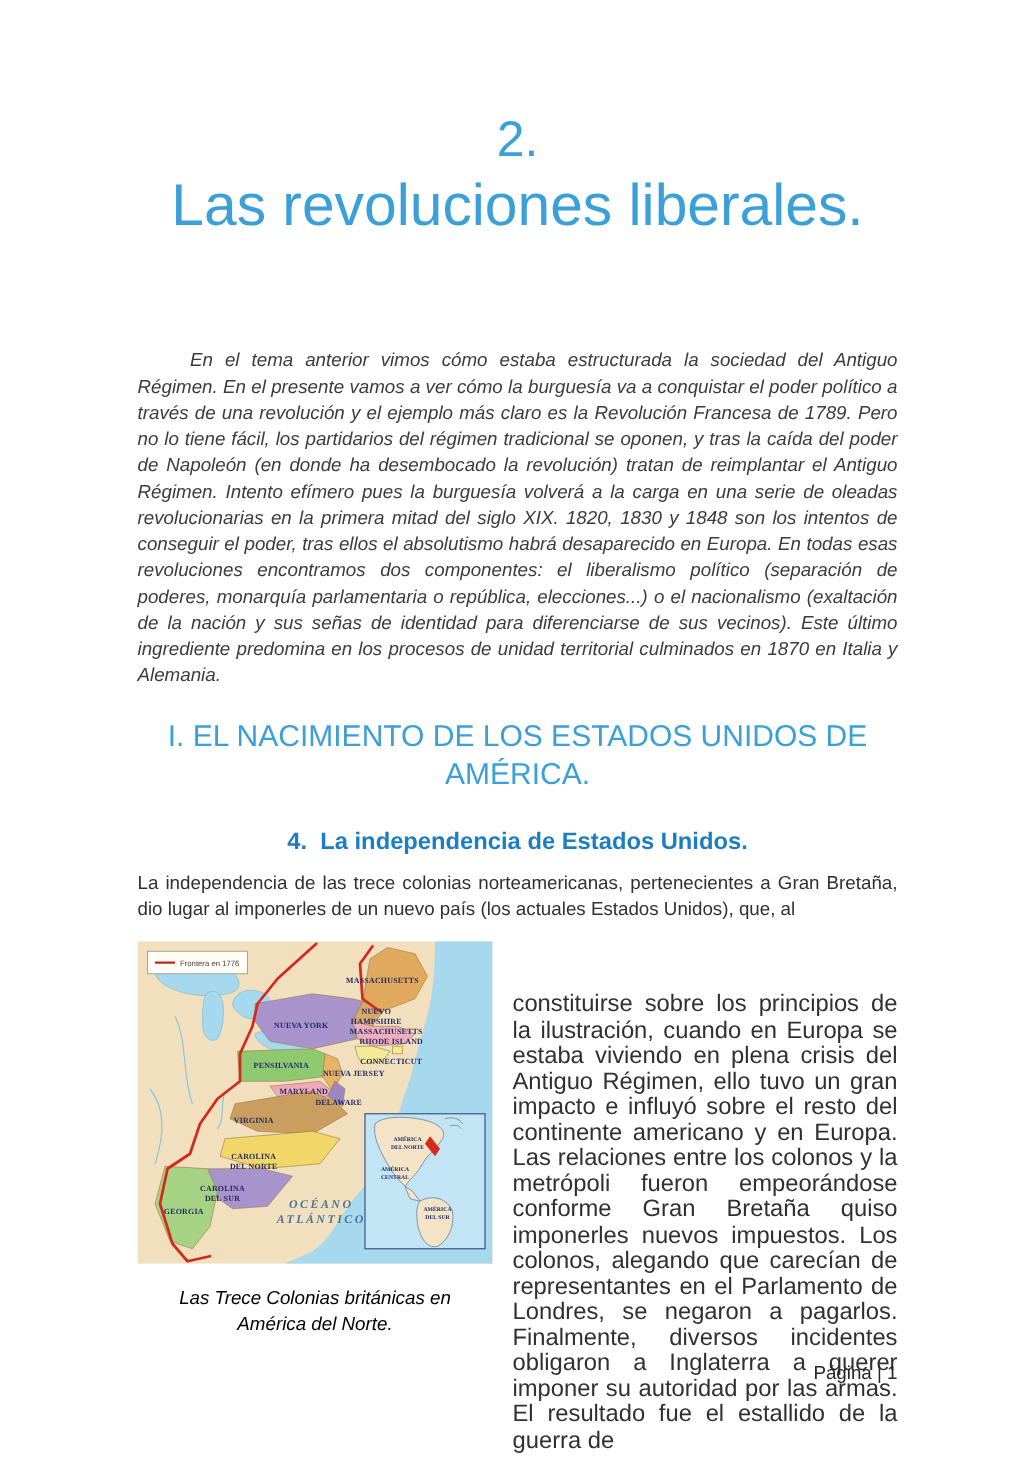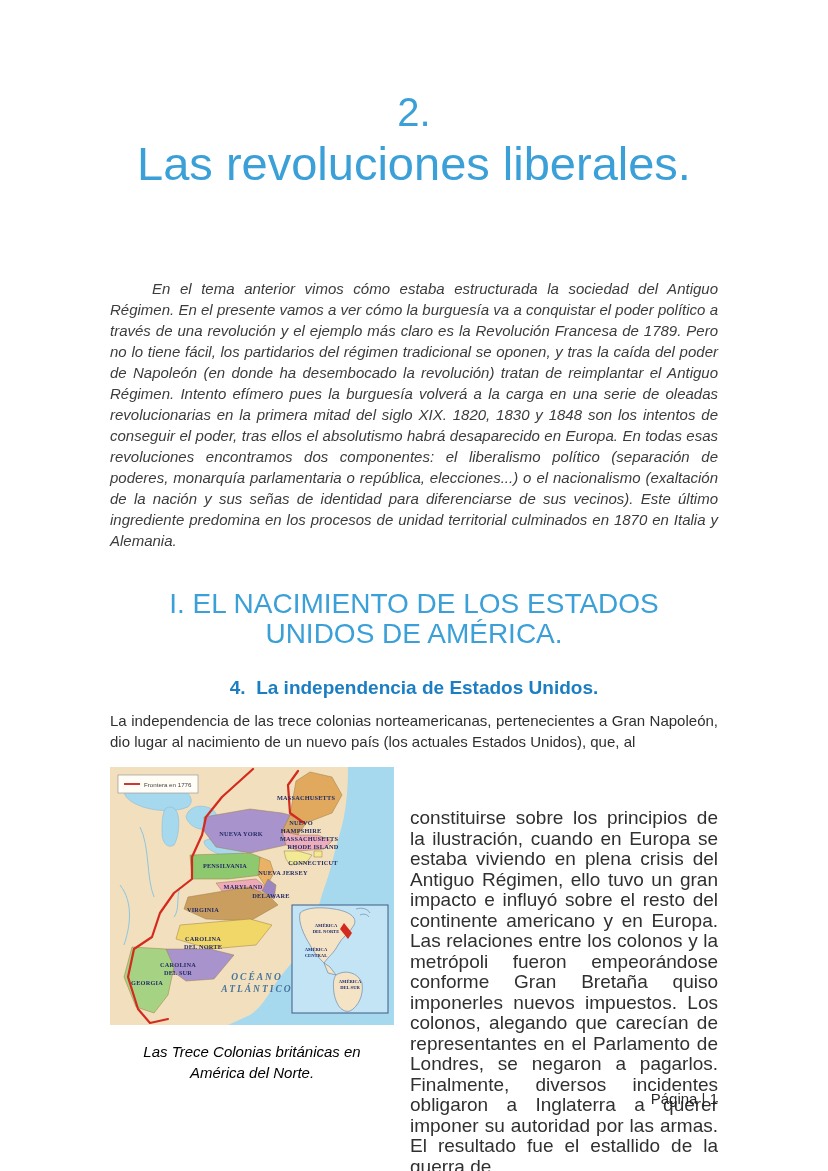--- a/index.html
+++ b/index.html
@@ -9,22 +9,22 @@
   }
   .content{padding:88px 110px 0 110px;}
   .doc-title{ text-align:center;color:#3ba0d8;font-weight:300; }
   .doc-title .num{font-size:40px;line-height:48px;}
   .doc-title .txt{font-size:47px;line-height:56px;}
   .intro{
     margin-top:86px;font-style:italic;font-size:15px;line-height:21px;
     text-align:justify;text-indent:42px;color:#3c3c3c;
   }
   .h1{
-    margin:38px auto 0 auto;max-width:560px;text-align:center;
-    color:#3ba0d8;font-size:28px;line-height:30px;font-weight:400;
+    margin:24px auto 0 auto;max-width:560px;text-align:center;
+    color:#3ba0d8;font-size:24px;line-height:30px;font-weight:400;
   }
   .h2{
     margin-top:26px;text-align:center;color:#1b7ec2;font-size:19px;
     line-height:26px;font-weight:bold;white-space:pre-wrap;
   }
   .lead{
     margin-top:10px;font-size:15px;line-height:20.5px;text-align:justify;
   }
   .cols{display:flex;margin-top:6px;}
   .figcol{width:284px;flex:0 0 284px;}
@@ -53,21 +53,21 @@
       <div class="num">2.</div>
       <div class="txt">Las revoluciones liberales.</div>
     </div>
 
     <p class="intro">En el tema anterior vimos cómo estaba estructurada la sociedad del Antiguo Régimen. En el presente vamos a ver cómo la burguesía va a conquistar el poder político a través de una revolución y el ejemplo más claro es la Revolución Francesa de 1789. Pero no lo tiene fácil, los partidarios del régimen tradicional se oponen, y tras la caída del poder de Napoleón (en donde ha desembocado la revolución) tratan de reimplantar el Antiguo Régimen. Intento efímero pues la burguesía volverá a la carga en una serie de oleadas revolucionarias en la primera mitad del siglo XIX. 1820, 1830 y 1848 son los intentos de conseguir el poder, tras ellos el absolutismo habrá desaparecido en Europa. En todas esas revoluciones encontramos dos componentes: el liberalismo político (separación de poderes, monarquía parlamentaria o república, elecciones...) o el nacionalismo (exaltación de la nación y sus señas de identidad para diferenciarse de sus vecinos). Este último ingrediente predomina en los procesos de unidad territorial culminados en 1870 en Italia y Alemania.</p>
 
     <div class="h1">I. EL NACIMIENTO DE LOS ESTADOS UNIDOS DE AMÉRICA.</div>
 
     <div class="h2">4.  La independencia de Estados Unidos.</div>
 
-    <p class="lead">La independencia de las trece colonias norteamericanas, pertenecientes a Gran Napoleón, dio lugar al nacimiento de un nuevo país (los actuales Estados Unidos), que, al</p>
+    <p class="lead">La independencia de las trece colonias norteamericanas, pertenecientes a Gran Bretaña, dio lugar al imponerles de un nuevo país (los actuales Estados Unidos), que, al</p>
 
     <div class="cols">
       <div class="figcol">
 
         <svg class="map-frame" viewBox="0 0 284 258">
 
           <rect x="0" y="0" width="284" height="258" fill="#f2dfbd"></rect>
 
           <g stroke="#8cc6e2" stroke-width="1" fill="none">
             <path d="M30,60 C40,80 36,110 44,130"></path>

